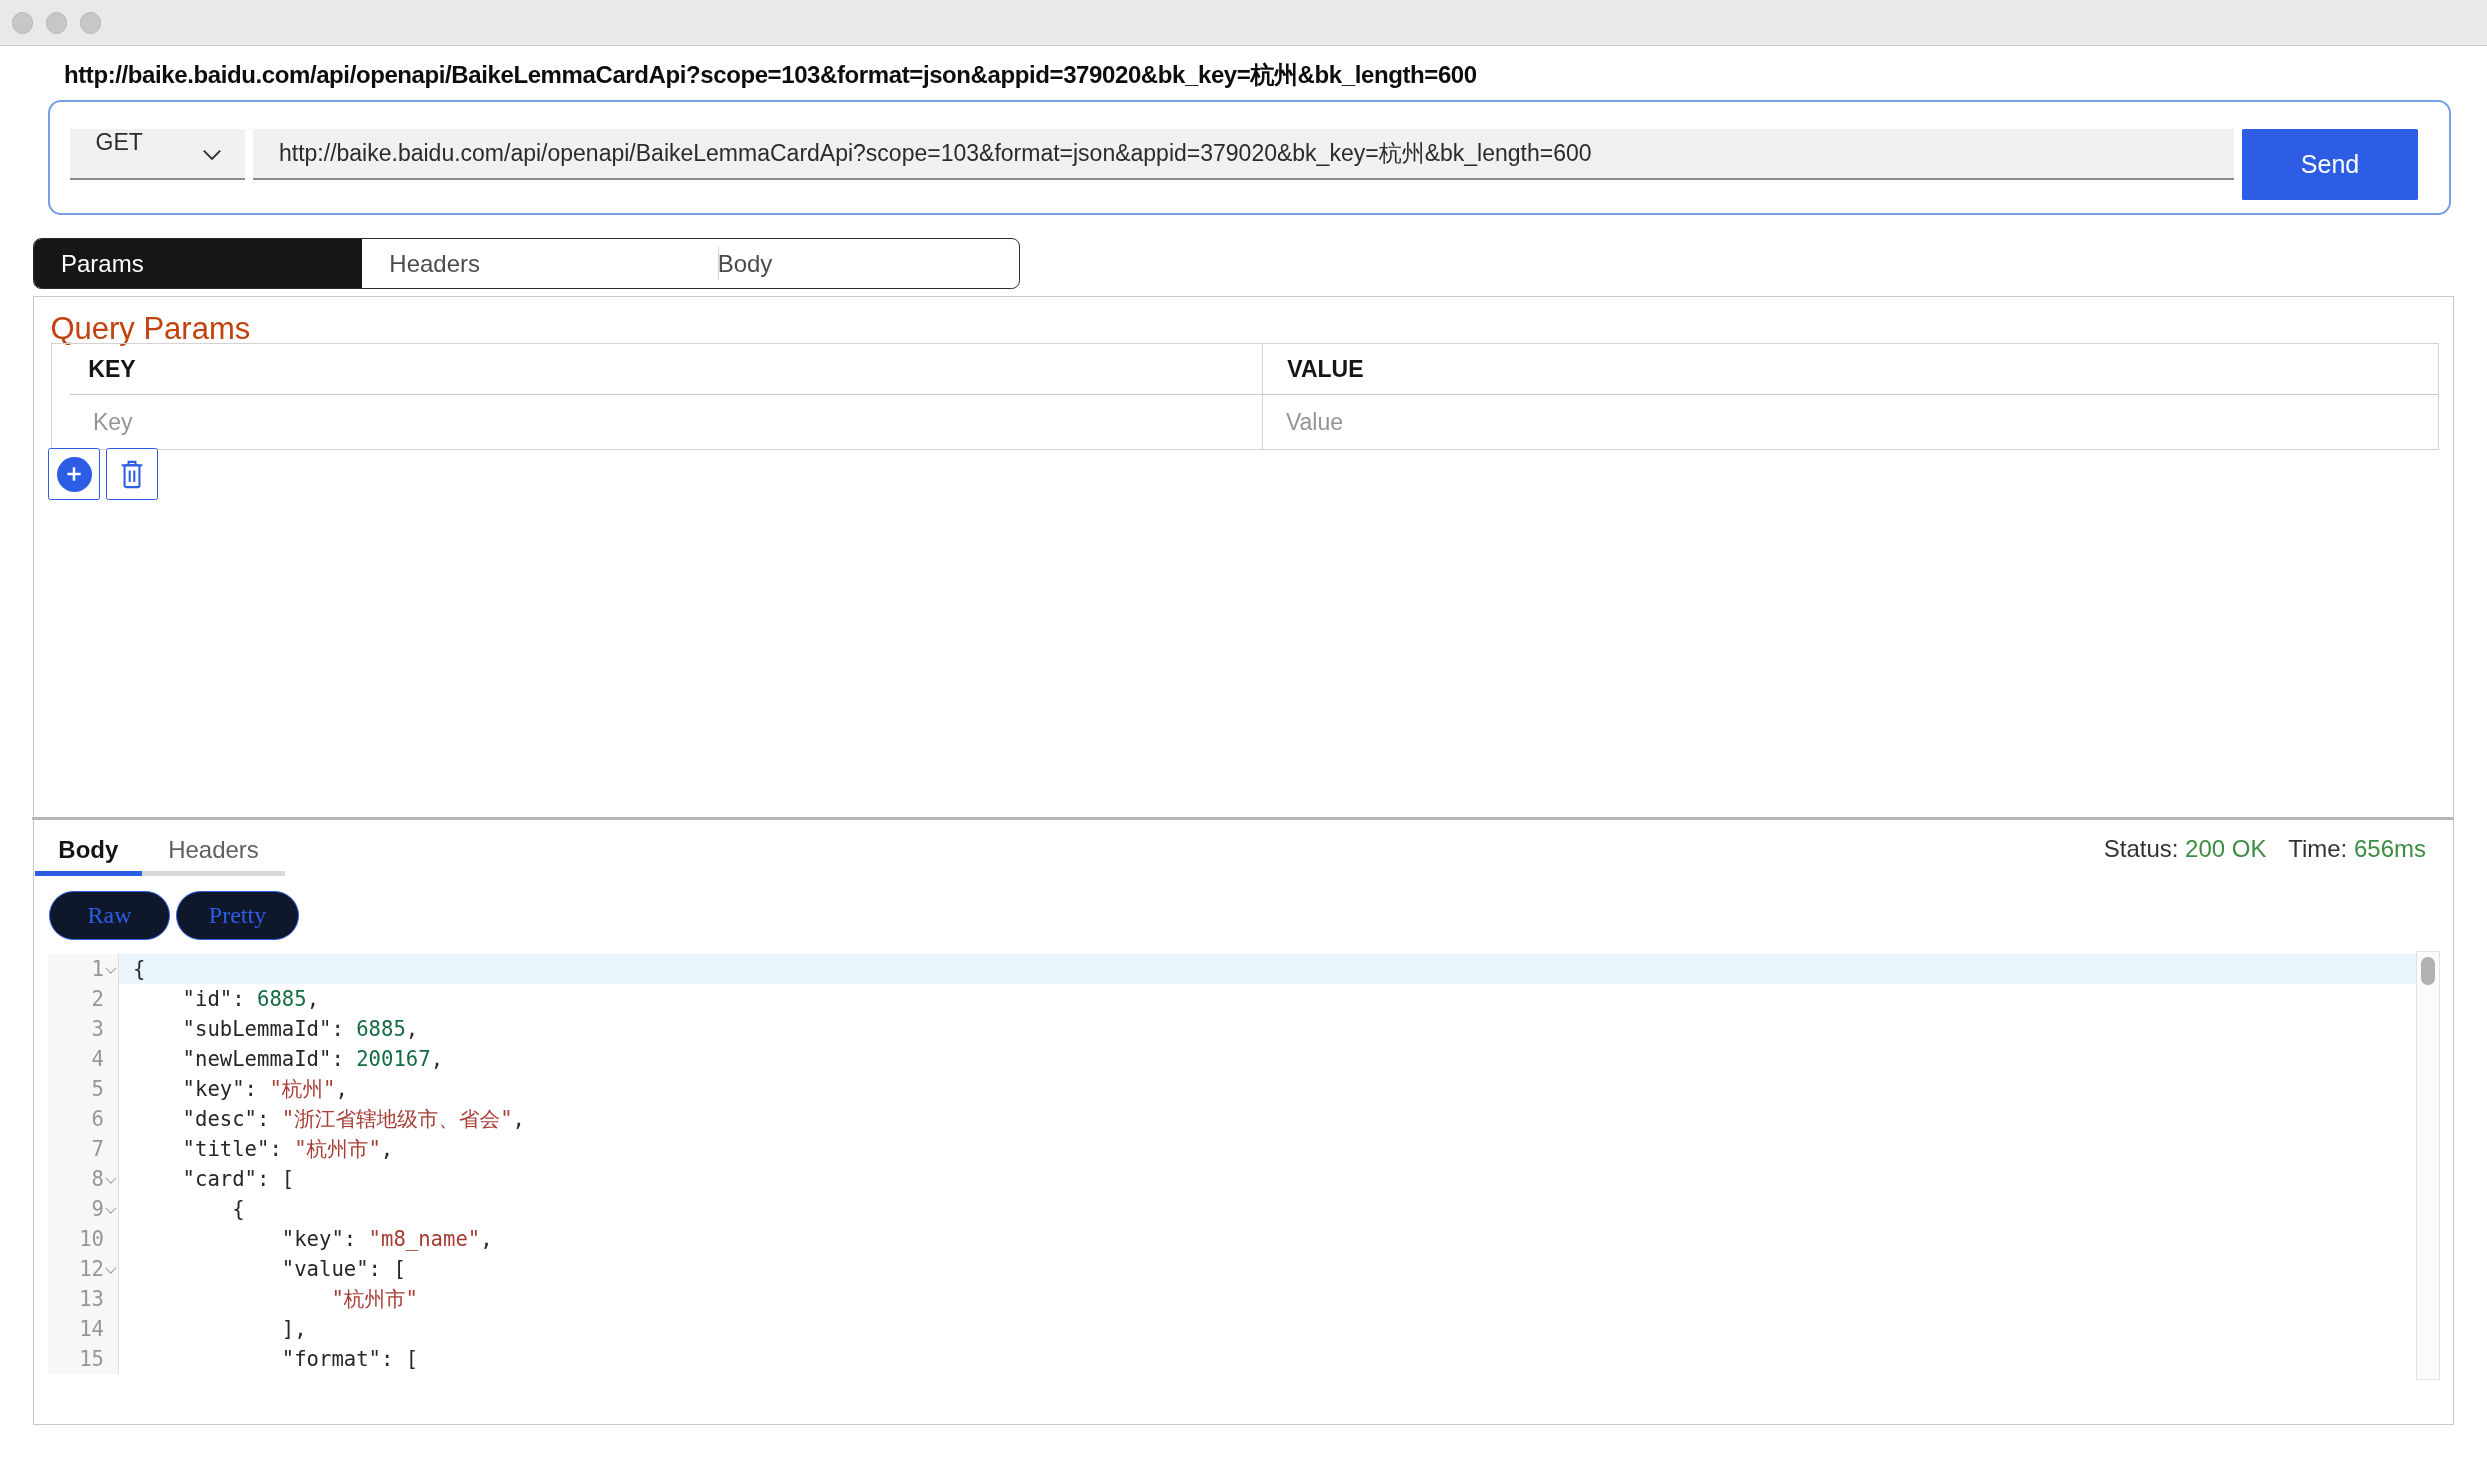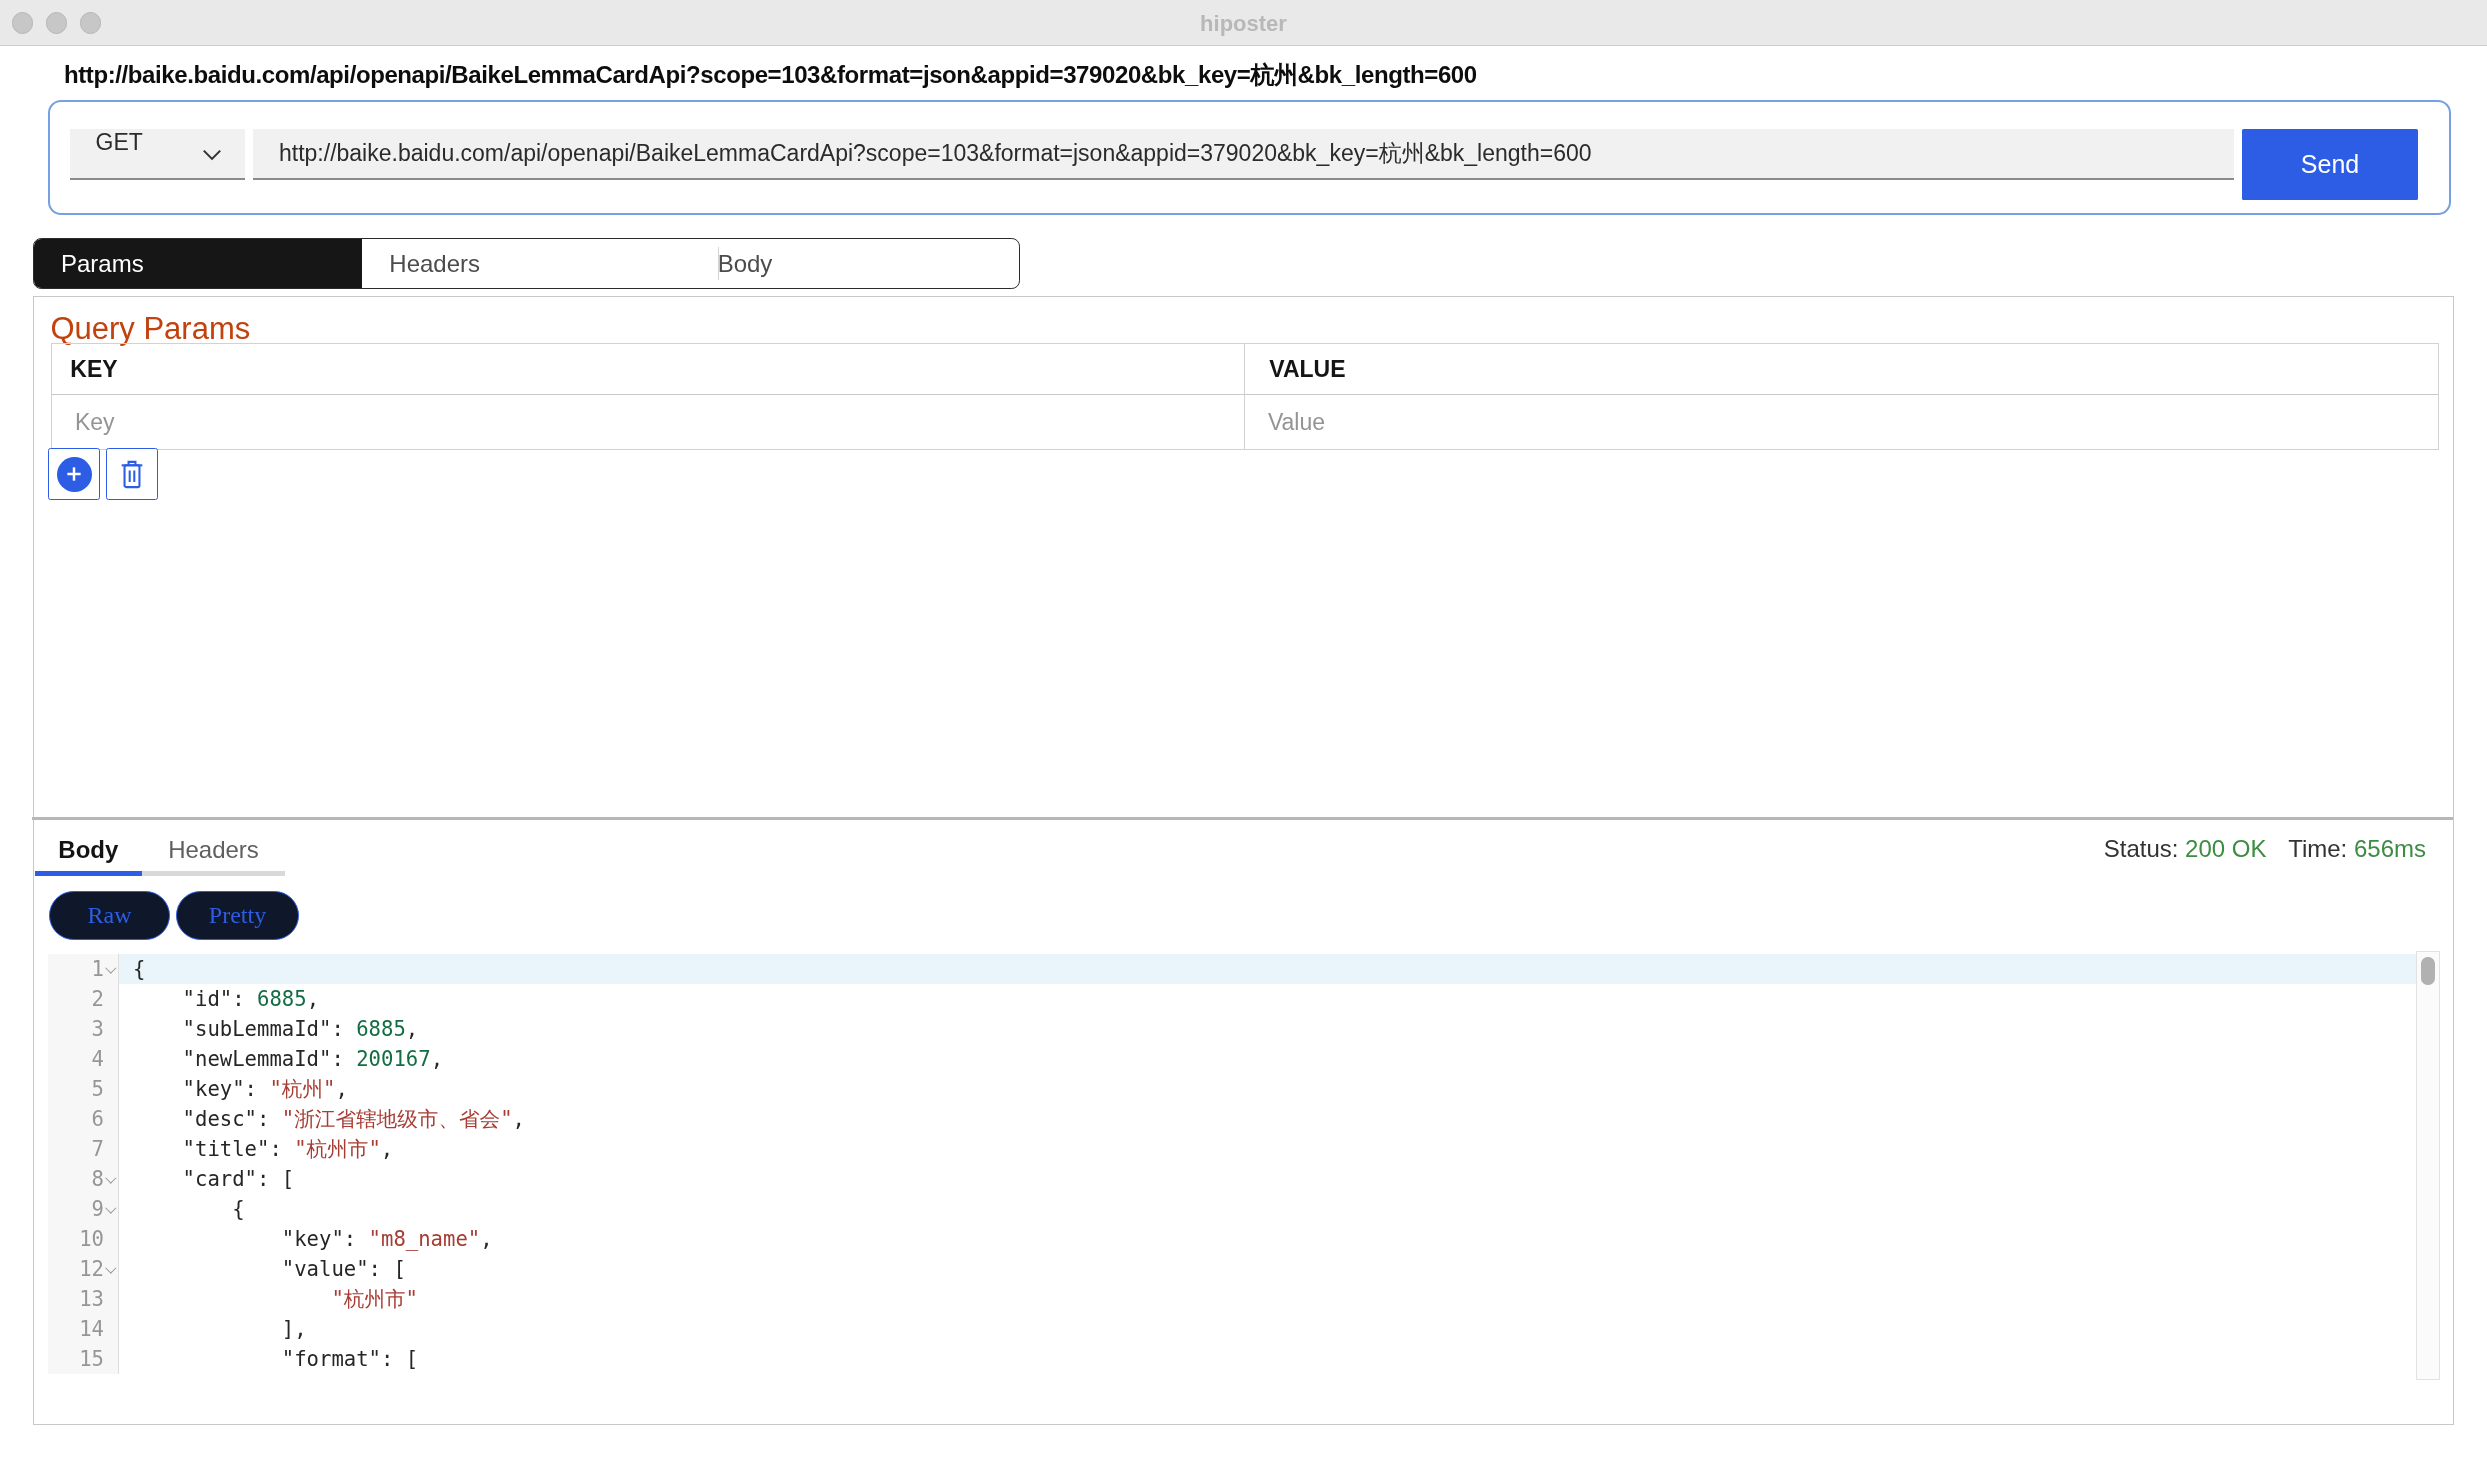--- a/index.html
+++ b/index.html
@@ -31,21 +31,21 @@
   .req-tabs{left:33px;top:238px;width:987px;height:51px;border:1.6px solid #2b2b2b;border-radius:8.2px;box-sizing:border-box;
        display:flex;background:#fff;overflow:hidden;}
   .req-tab{flex:1;display:flex;align-items:center;font-size:24px;color:#4c4c4c;position:relative;}
   .req-tab span{margin-left:27px;}
   .req-tab.active{background:#161616;color:#fff;border-radius:5.8px 0 0 5.8px;}
   .req-tab .vsep{position:absolute;left:0;top:8.2px;bottom:8.2px;width:1.6px;background:#d4d4d4;}
 
   
   .panel{left:33px;top:296px;width:2421px;height:1129px;border:1.6px solid #c8c8c8;background:#fff;box-sizing:border-box;}
   .qp-title{position:absolute;left:16.4px;top:14px;font-size:31px;color:#c2410c;}
-  .qp-table{position:absolute;left:17.3px;top:46px;width:2388px;border:0.8px solid #d2d2d2;box-sizing:border-box;}
+  .qp-table{position:absolute;left:17.3px;top:46px;width:2388px;border:0.8px solid #d2d2d2;box-sizing:border-box;padding-left:18px;}
   .qp-hrow{display:flex;height:50px;border-bottom:0.8px solid #c9c9c9;}
   .qp-irow{display:flex;height:54px;}
   .qp-cell{box-sizing:border-box;display:flex;align-items:center;}
   .qp-cell.k{width:1193px;border-right:0.8px solid #d2d2d2;}
   .qp-cell.v{flex:1;}
   .qp-head{font-size:23px;font-weight:bold;color:#151515;margin-left:18px;}
   .qp-cell.v .qp-head{margin-left:24px;}
   .qp-input{border:none;outline:none;background:transparent;font-family:"Liberation Sans",sans-serif;font-size:23px;color:#2b2b2b;width:90%;margin-left:20.6px;}
   .qp-input::placeholder{color:#949494;}
   .row-btns{position:absolute;left:14px;top:151px;display:flex;gap:5.8px;}
@@ -90,21 +90,20 @@
 </style>
 </head>
 <body>
 
 <div class="page">
 
   <div class="abs titlebar">
     <div class="tl c1"></div>
     <div class="tl c2"></div>
     <div class="tl c3"></div>
-    <div class="win-title">hiposter</div>
   </div>
 
   <div class="abs url-heading">http://baike.baidu.com/api/openapi/BaikeLemmaCardApi?scope=103&amp;format=json&amp;appid=379020&amp;bk_key=杭州&amp;bk_length=600</div>
 
   <div class="abs req-box">
     <div class="method-select">
       <span class="mlabel">GET</span>
       <svg width="20" height="11.5" viewBox="0 0 24 14">
         <polyline points="2,2 12,12 22,2" fill="none" stroke="#333" stroke-width="2.5"></polyline>
       </svg>

